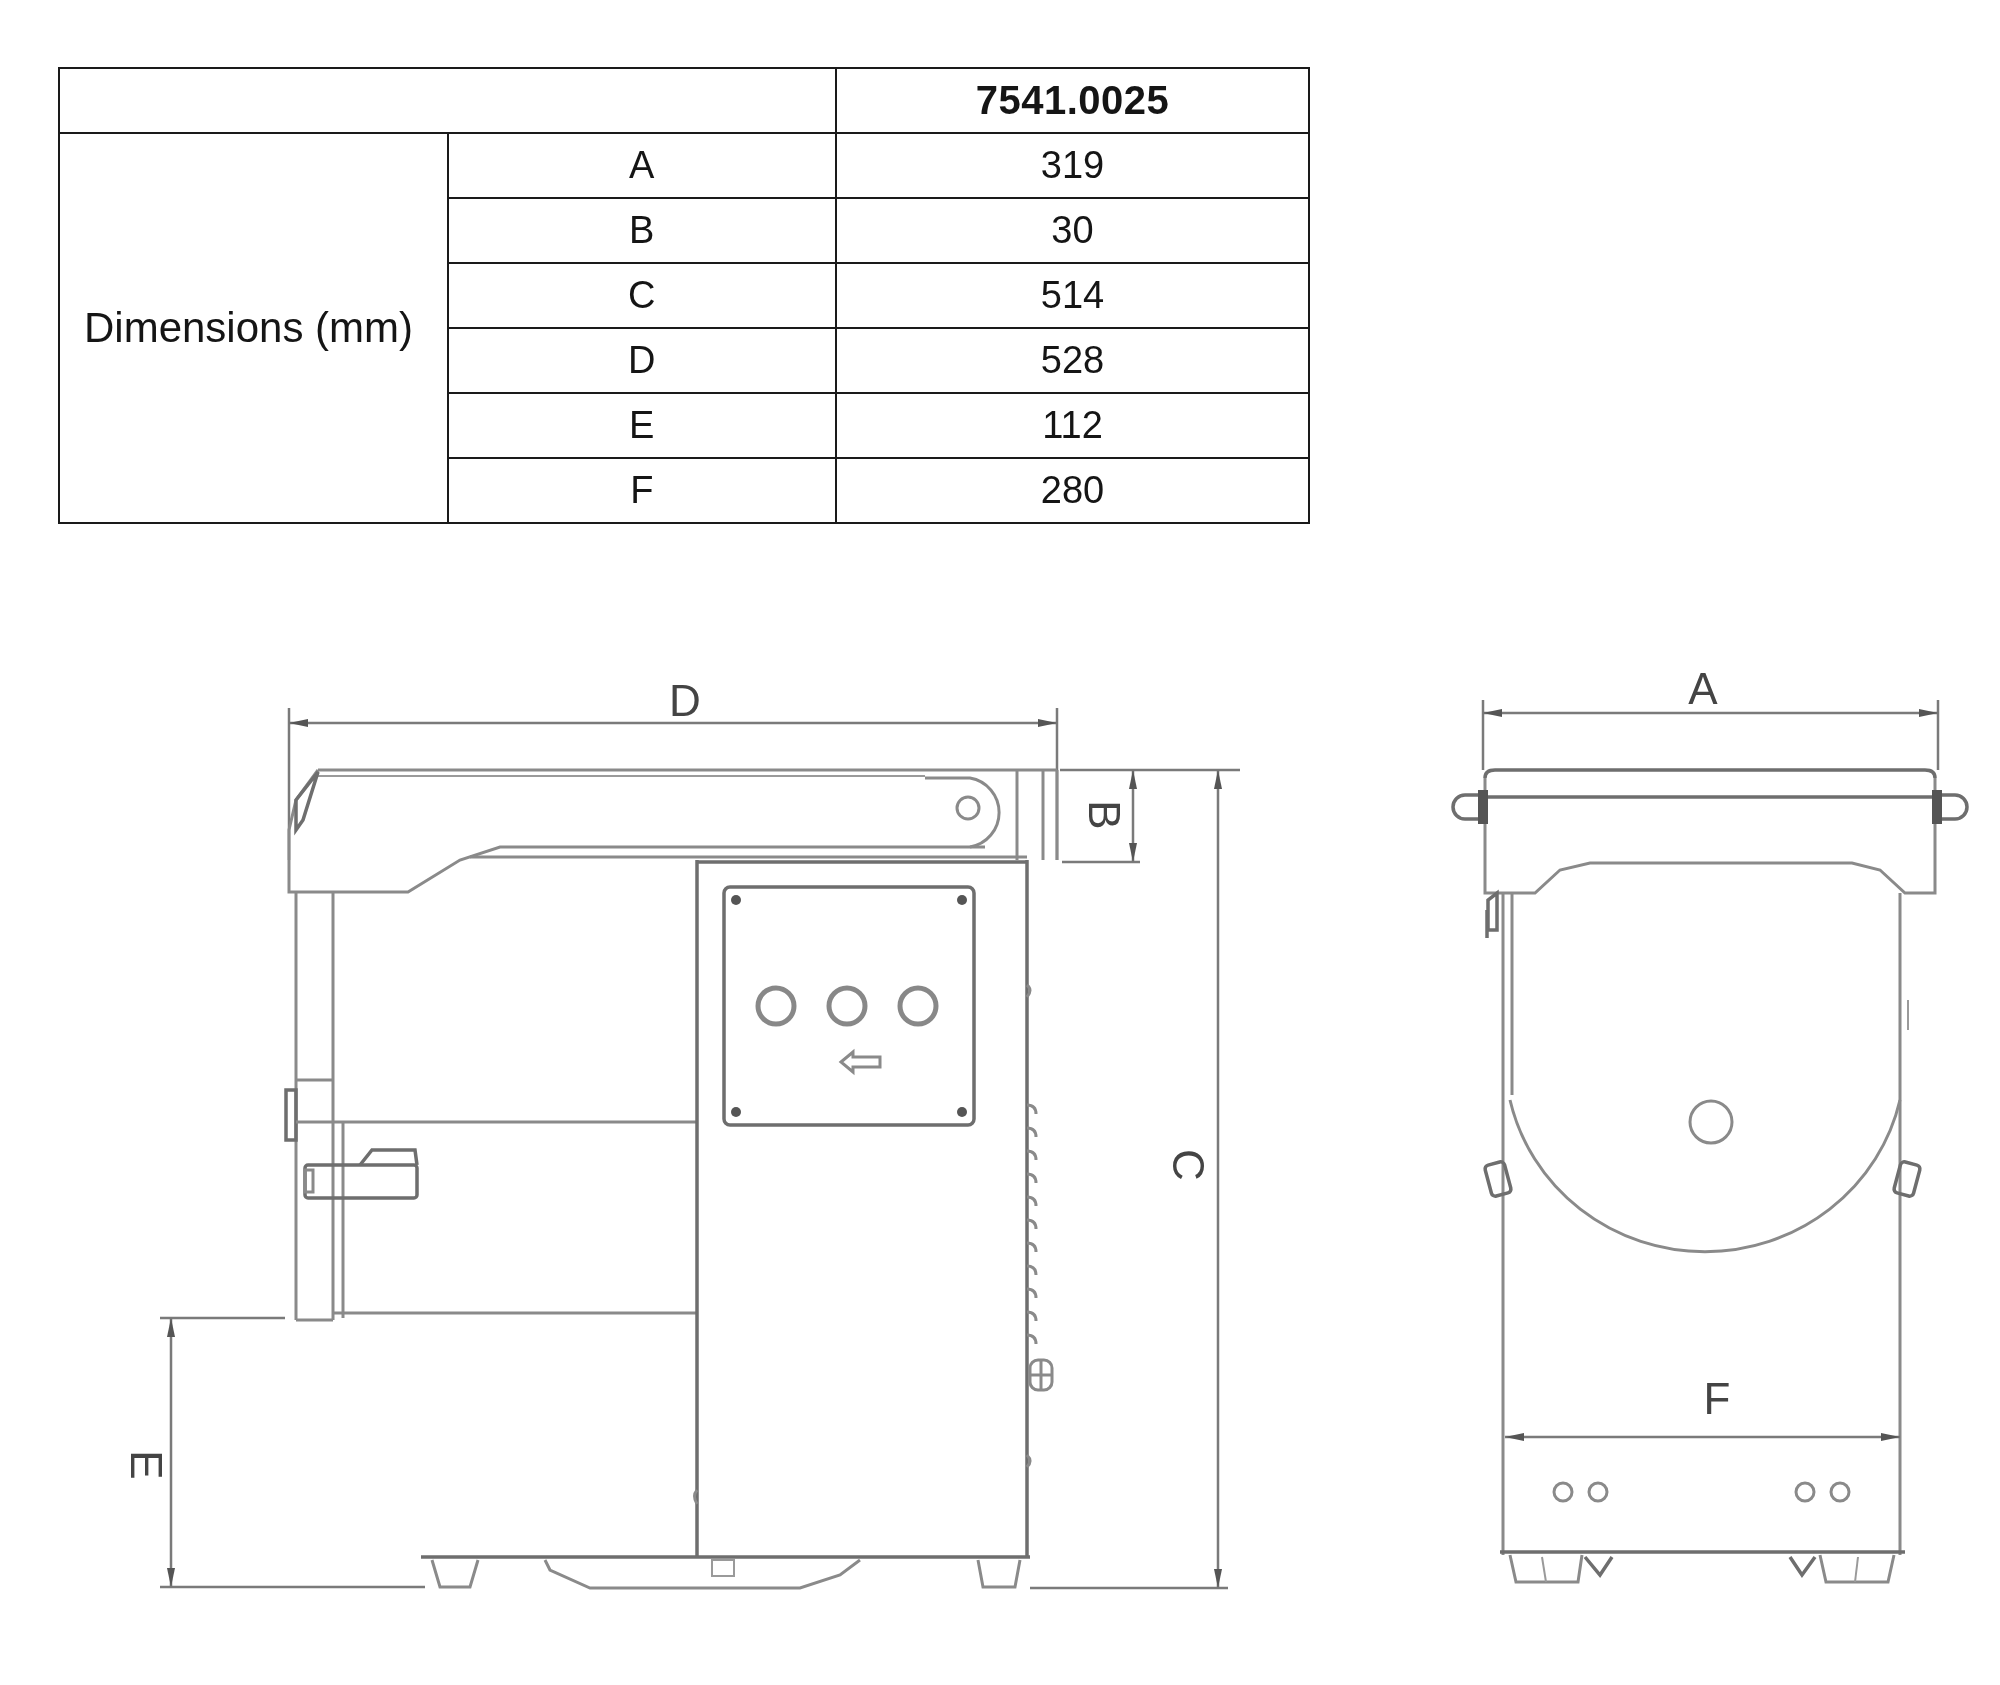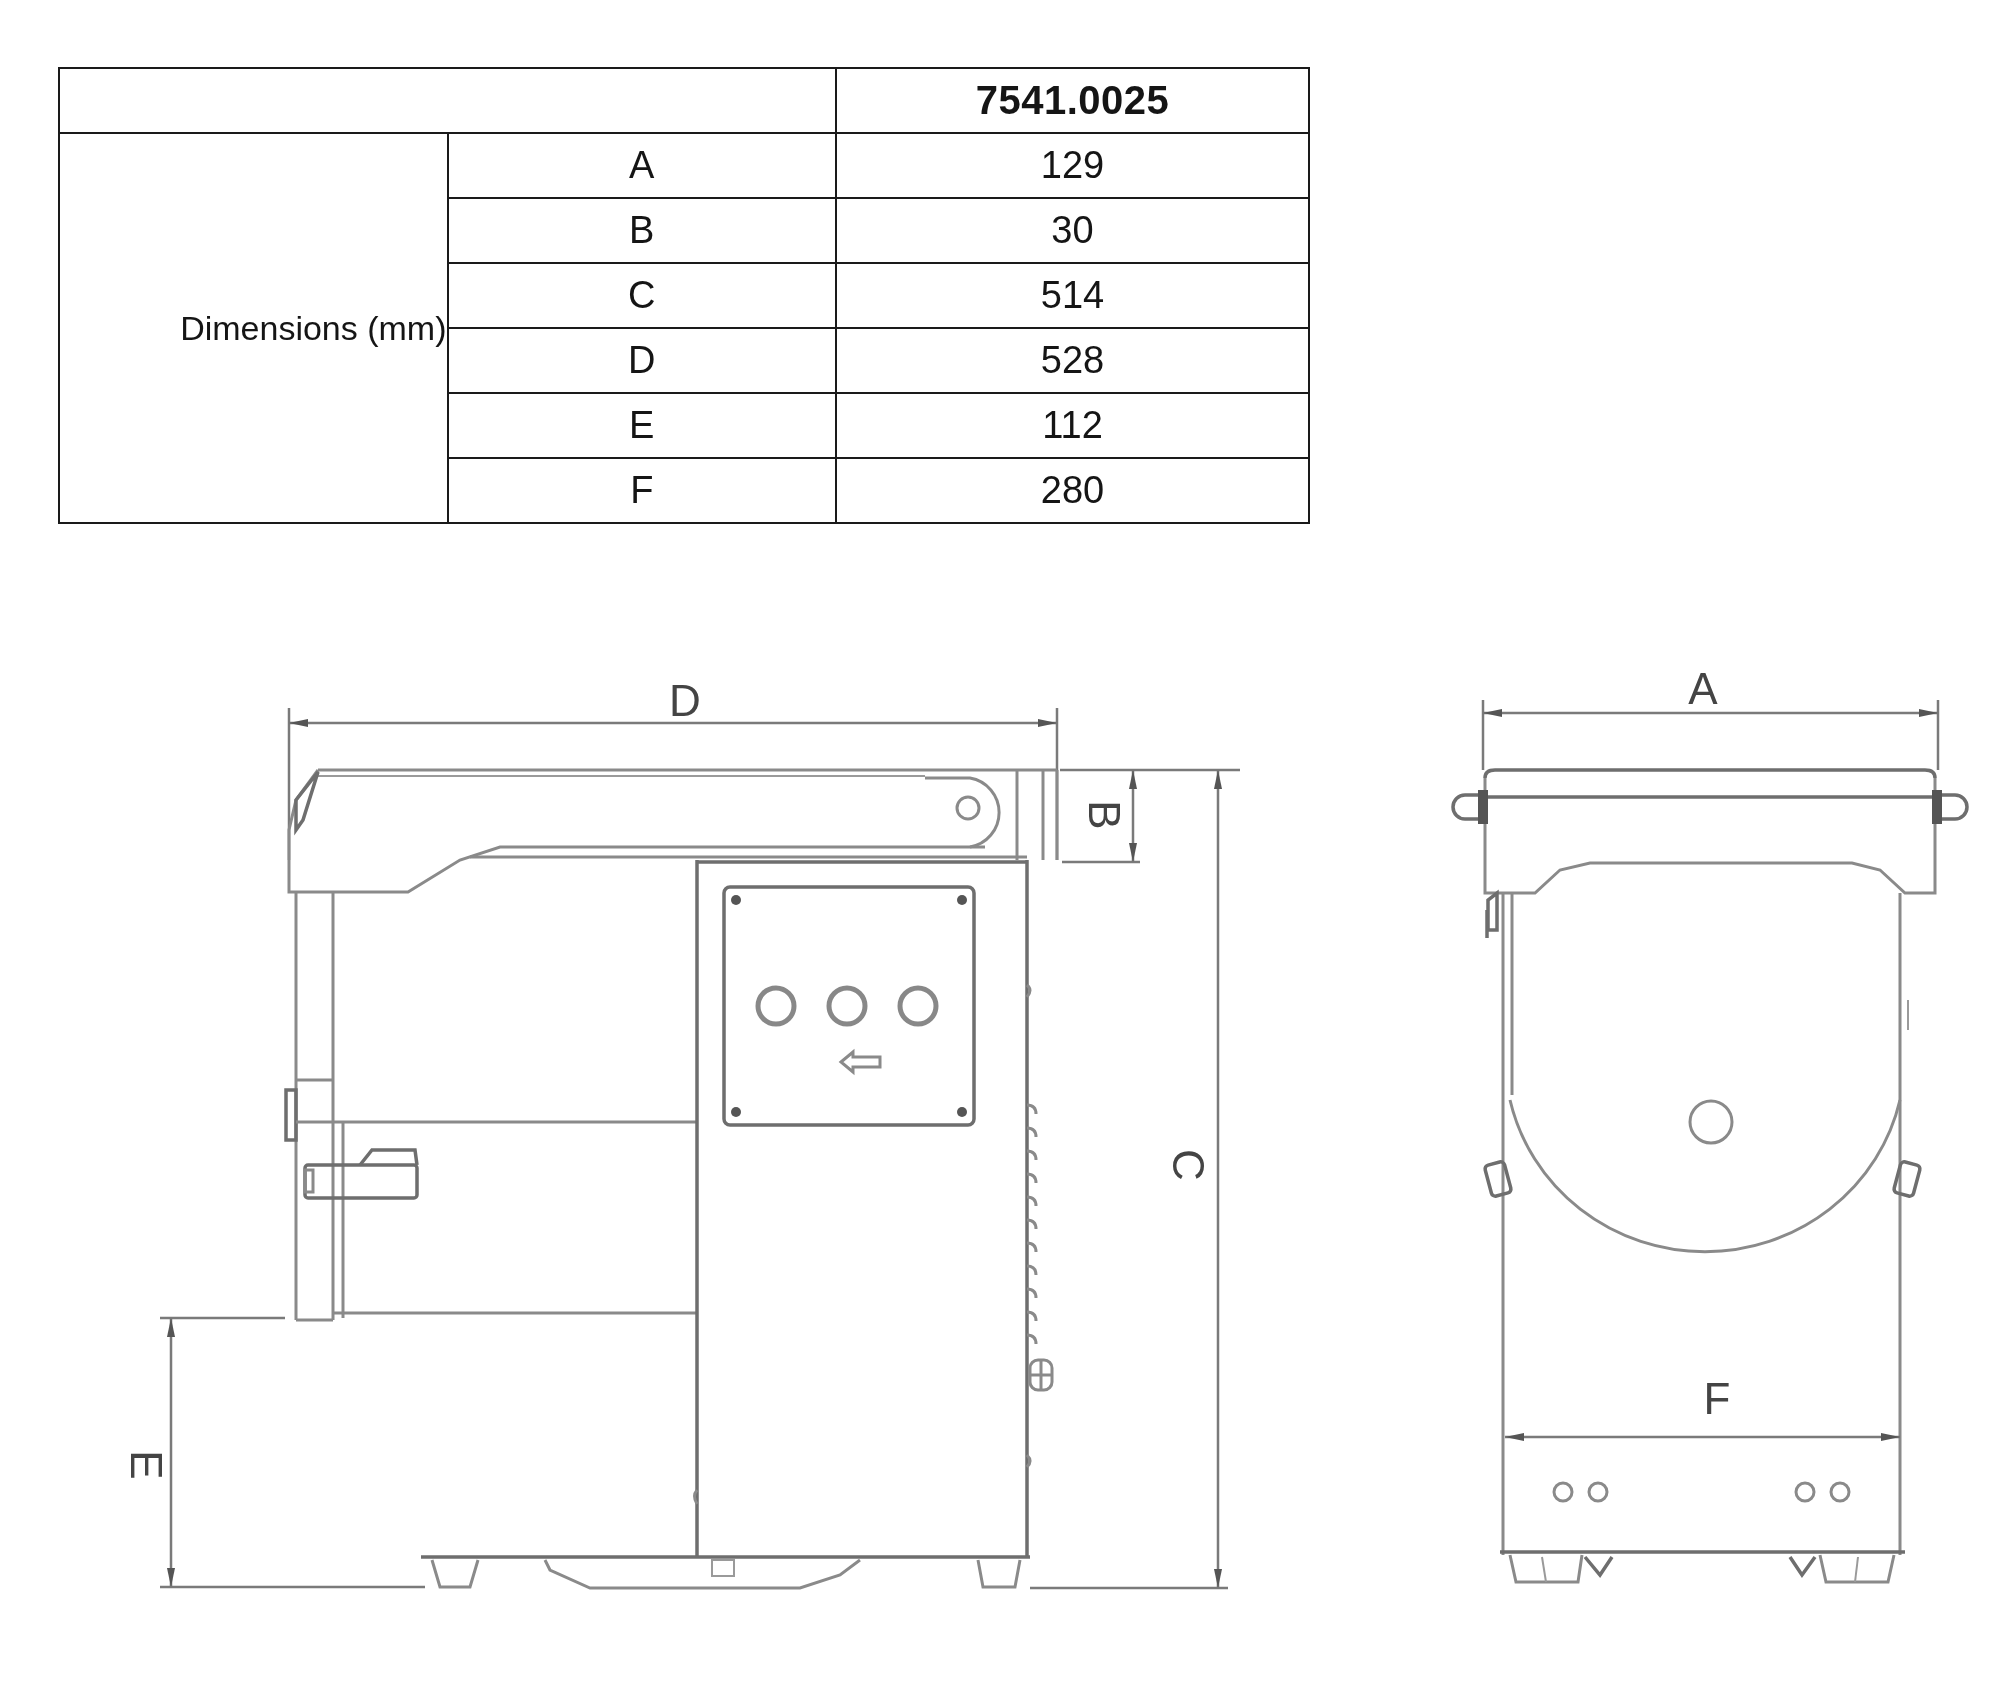--- a/index.html
+++ b/index.html
@@ -6,21 +6,21 @@
   body { width: 2000px; height: 1685px; position: relative; overflow: hidden;
          font-family: "Liberation Sans", "DejaVu Sans", sans-serif; color: #111; }
   .spec-table { position: absolute; left: 58px; top: 67px; border-collapse: collapse;
                 width: 1252px; table-layout: fixed; }
   .spec-table td { border: 2px solid #1a1a1a; height: 63px; padding: 0;
                    text-align: center; vertical-align: middle; font-size: 38px; color: #151515; }
   .spec-table .c1 { width: 466px; }
   .spec-table .c2 { width: 311px; }
   .spec-table .c3 { width: 471px; border-radius: 26px; }
   .spec-table .model { font-weight: bold; font-size: 40px; letter-spacing: 0.5px; }
-  .spec-table .group { text-align: right; padding-left: 24px; font-size: 34px; }
+  .spec-table .group { text-align: left; padding-left: 24px; font-size: 42px; }
   .drawing { position: absolute; left: 0; top: 0; width: 2000px; height: 1685px; }
   .drawing .ln { stroke: #8a8a8a; stroke-width: 3; fill: none; }
   .drawing .ln-dark { stroke: #6e6e6e; stroke-width: 3.5; fill: none; }
   .drawing .ln-thin { stroke: #9a9a9a; stroke-width: 2; fill: none; }
   .drawing .dim { stroke: #7a7a7a; stroke-width: 2.5; fill: none; }
   .drawing .arrow { fill: #555; }
   .drawing .lbl { font-family: "Liberation Sans", "DejaVu Sans", sans-serif; font-size: 44px;
                   fill: #444; text-anchor: middle; dominant-baseline: central; }
   .drawing .screw { fill: #555; }
   .drawing .knob { stroke: #888; stroke-width: 5; fill: none; }
@@ -30,21 +30,21 @@
 
 <table class="spec-table">
   <tbody>
       <tr>
     <td colspan="2"></td>
     <td class="c3 model">7541.0025</td>
   </tr>
   <tr>
     <td class="c1 group" rowspan="6">Dimensions (mm)</td>
     <td class="c2">A</td>
-    <td class="c3">129</td>
+    <td class="c3">319</td>
   </tr>
   <tr>
     <td class="c2">B</td>
     <td class="c3">30</td>
   </tr>
   <tr>
     <td class="c2">C</td>
     <td class="c3">514</td>
   </tr>
   <tr>

